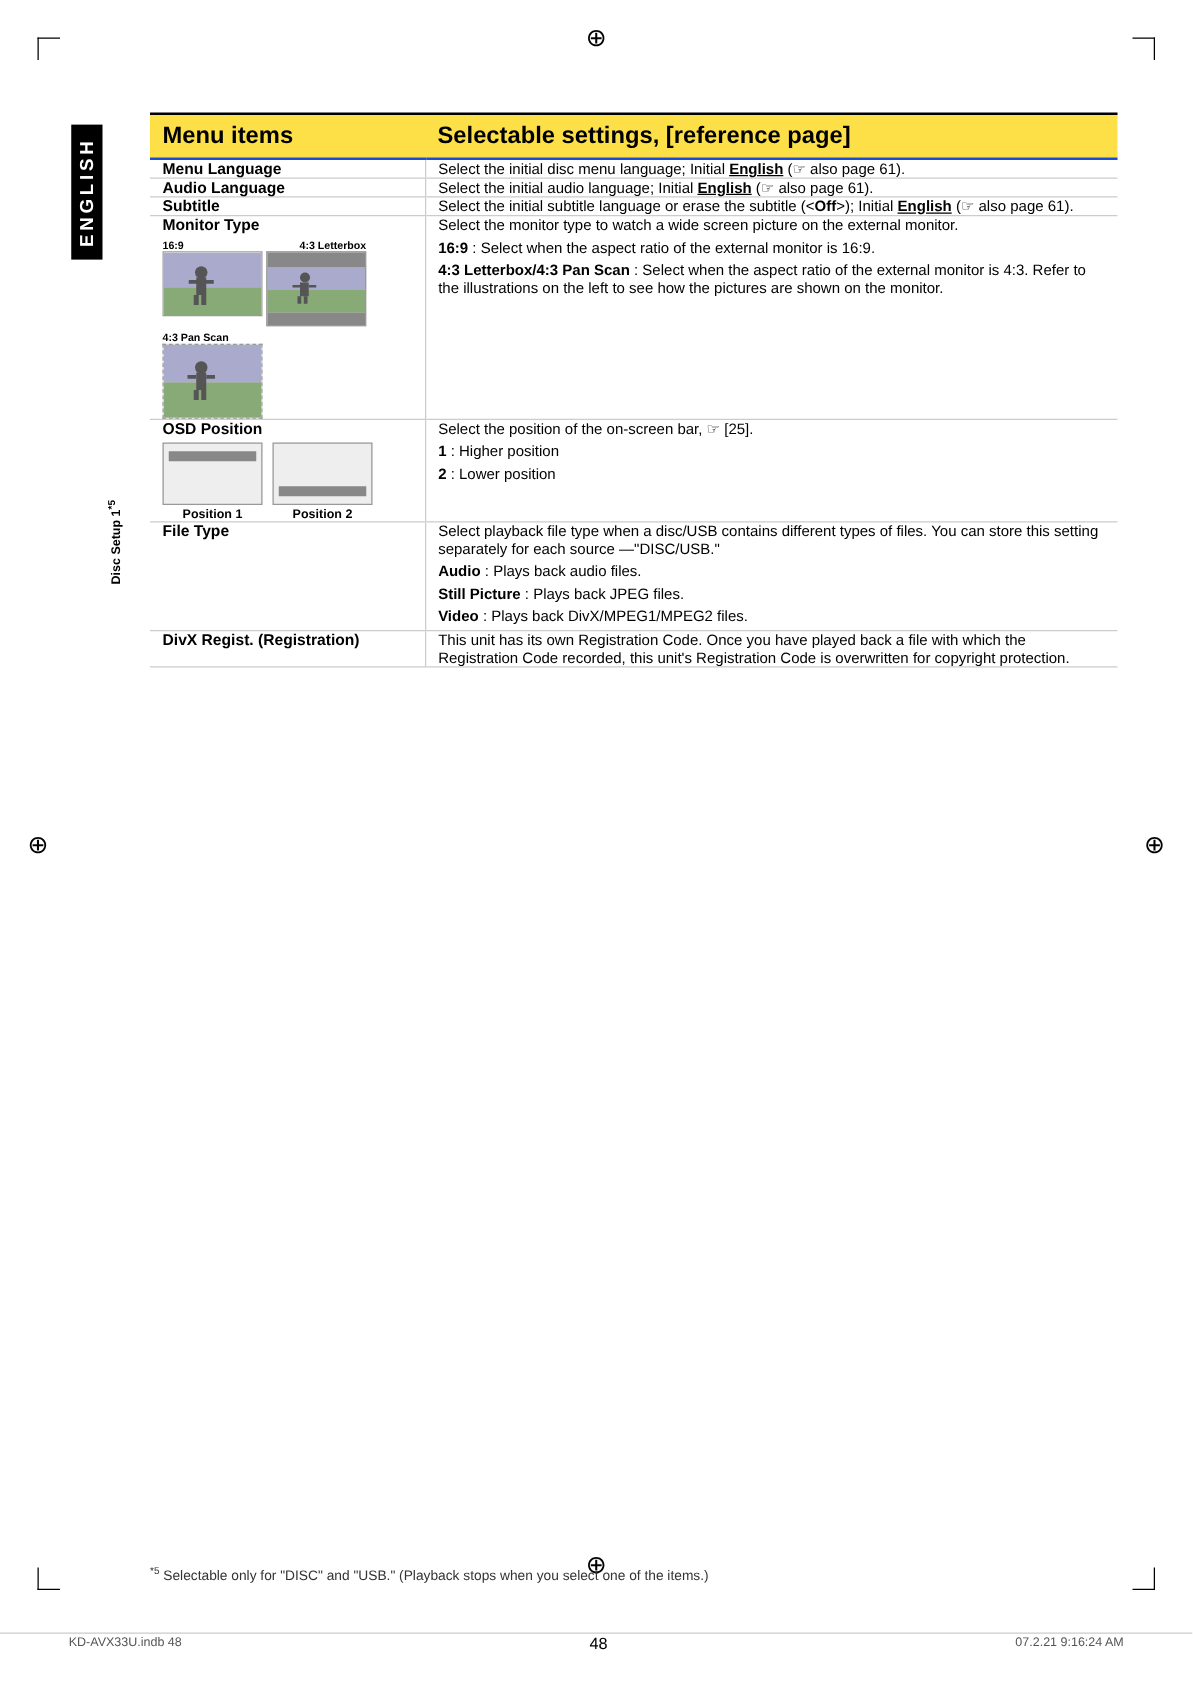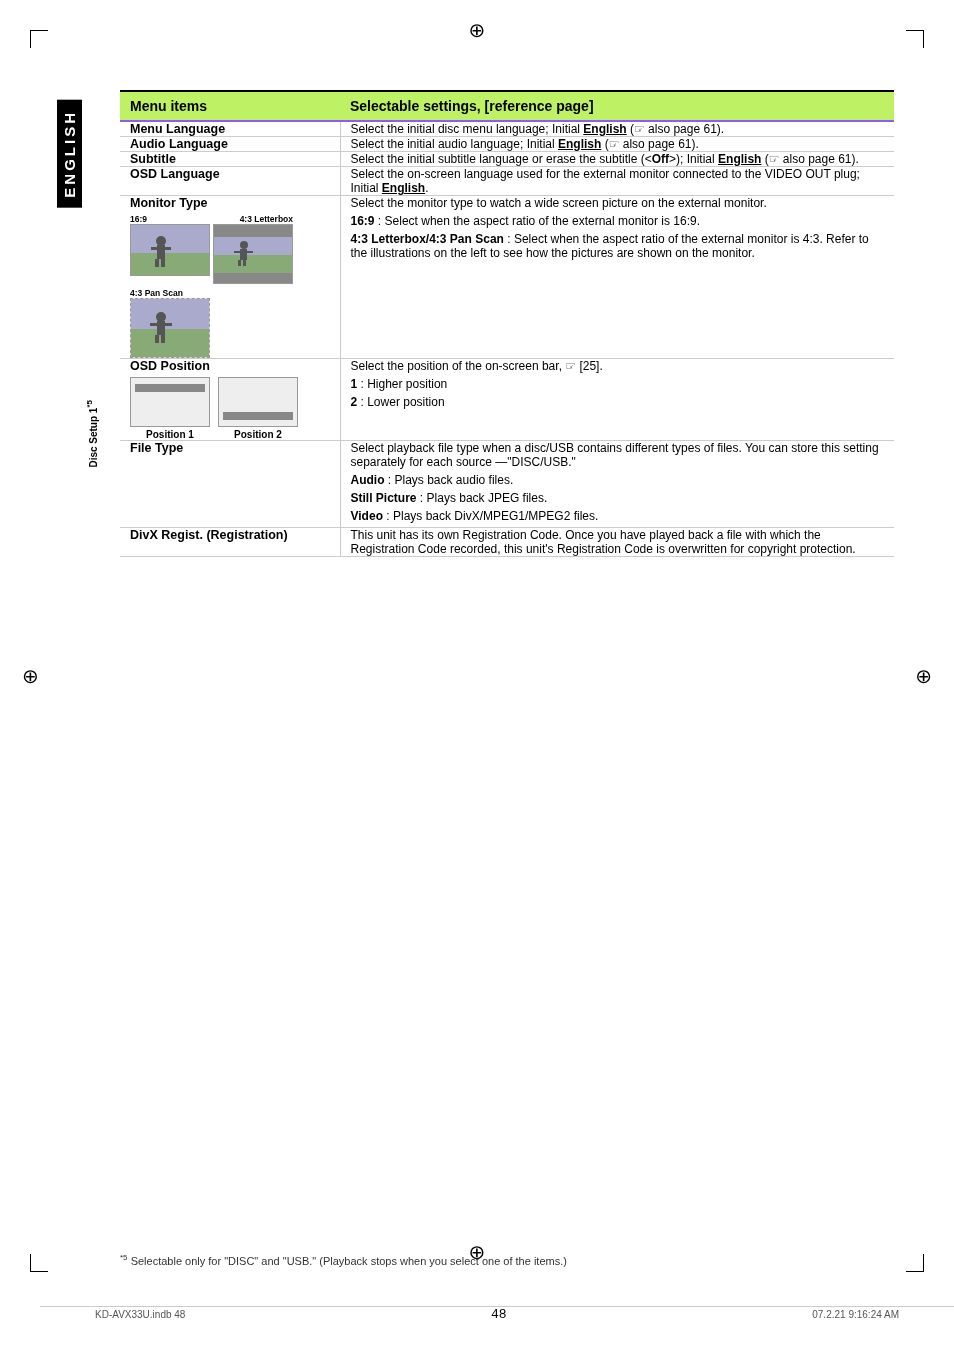--- a/index.html
+++ b/index.html
@@ -120,24 +120,24 @@
       border-top: 2px solid #000;
     }
 
     table.settings-table tr {
       border-bottom: 1px solid #ccc;
       vertical-align: top;
     }
 
     table.settings-table th {
       padding: 6px 10px;
-      font-size: 14px;
-      font-weight: bold;
-      background: #bef264;
-      border-bottom: 2px solid #8b5cf6;
+      font-size: 19px;
+      font-weight: bold;
+      background: #fde047;
+      border-bottom: 2px solid #1d4ed8;
       text-align: left;
     }
 
     table.settings-table td {
       padding: 0 10px;
       font-size: 12px;
       vertical-align: top;
     }
 
     table.settings-table td:first-child {
@@ -232,30 +232,28 @@
     .footer {
       position: absolute;
       bottom: 30px;
       left: 0;
       right: 0;
       display: flex;
       align-items: center;
       justify-content: space-between;
       padding: 0 55px;
       border-top: 1px solid #ccc;
-      margin-left: 40px;
     }
     .footer-left {
       font-size: 10px;
       color: #555;
     }
     .footer-center {
       font-size: 13px;
       font-weight: normal;
-      font-family: Liberation Mono, monospace;
     }
     .footer-right {
       font-size: 10px;
       color: #555;
     }
 
     
     .footnote {
       position: absolute;
       bottom: 85px;
@@ -316,26 +314,20 @@
         </td>
       </tr>
 
       <tr>
         <td>Subtitle</td>
         <td>
           Select the initial subtitle language or erase the subtitle (&lt;<span class="desc-bold">Off</span>&gt;); Initial <span class="bold-underline">English</span> (☞ also page 61).
         </td>
       </tr>
 
-      <tr>
-        <td>OSD Language</td>
-        <td>
-          Select the on-screen language used for the external monitor connected to the VIDEO OUT plug; Initial <span class="bold-underline">English</span>.
-        </td>
-      </tr>
 
       <tr>
         <td>
           <div>Monitor Type</div>
 
           <div class="monitor-illustrations">
 
             <div>
               <div style="font-size:8.5px;font-weight:bold;display:flex;justify-content:space-between;">
                 <span>16:9</span>

